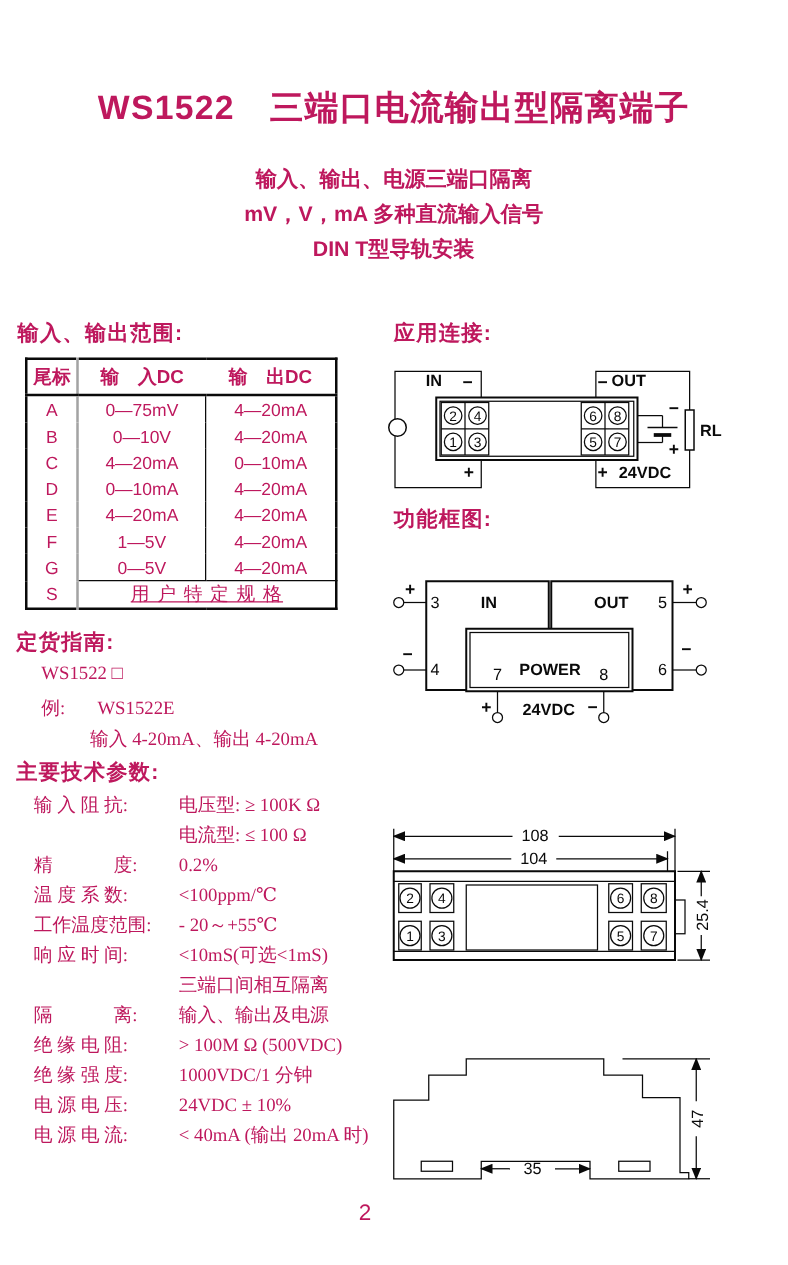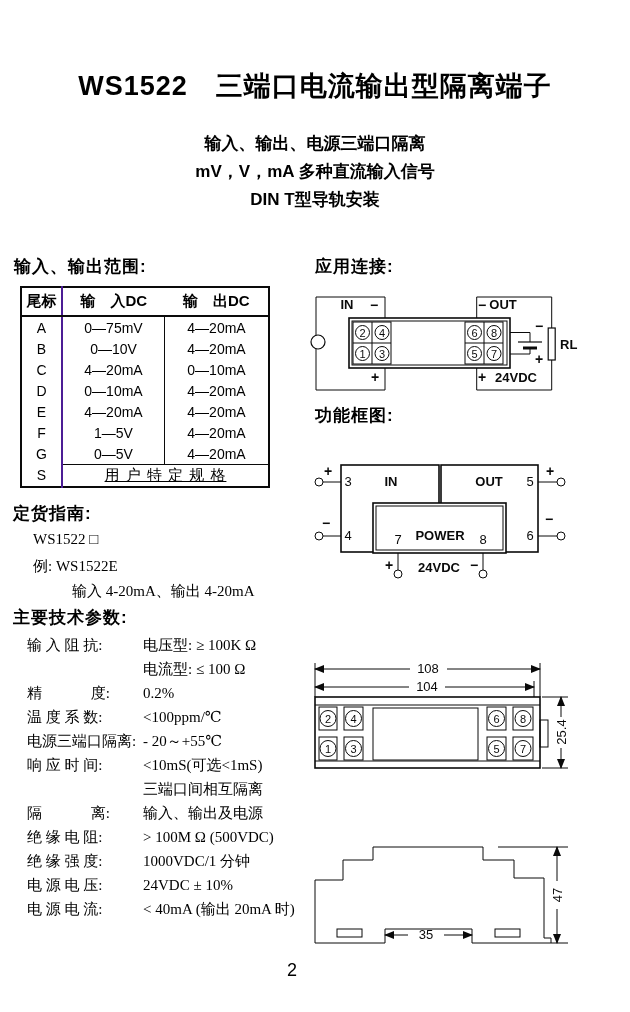--- a/index.html
+++ b/index.html
@@ -1,28 +1,28 @@
 <!DOCTYPE html>
 <html><head>
 <meta charset="utf-8">
 <style>
   html,body{margin:0;padding:0;background:#888;}
   .page{position:relative;width:630px;height:1012px;background:#ffffff;overflow:hidden;
-        font-family:"Liberation Sans","DejaVu Sans",sans-serif;color:#000000;}
+        font-family:"Liberation Sans","DejaVu Sans",sans-serif;color:#be185d;}
   .abs{position:absolute;}
   .doc-title{top:68px;left:0;right:0;text-align:center;font-size:27px;font-weight:bold;letter-spacing:1px;}
   .subtitles{top:130px;left:0;right:0;text-align:center;font-size:17px;font-weight:bold;line-height:28px;}
   .sec-head{font-size:17px;font-weight:bold;letter-spacing:1px;}
   
   table.range{position:absolute;left:20px;top:286px;border-collapse:collapse;border:2px solid #0a0a0a;
               table-layout:fixed;font-size:14px;}
   table.range th,table.range td{padding:0;text-align:center;font-weight:normal;}
   table.range th{height:27px;font-weight:bold;font-size:15px;}
   table.range td{height:21px;}
-  .c-tail{width:39px;border-right:2px solid #4c1d95;margin-top:24px;}
+  .c-tail{width:39px;border-right:2px solid #a3a3a3;margin-top:24px;}
   .c-in{width:101px;margin-left:12px;}
   .c-out{width:103px;}
   .hdr th{border-bottom:2px solid #0a0a0a;}
   td.c-in{border-right:1.5px solid #0a0a0a;}
   td.custom{border-top:1.5px solid #0a0a0a;font-weight:bold;font-size:15px;letter-spacing:1px;text-decoration:underline;}
   
   .serif{font-family:"Liberation Serif","DejaVu Serif",serif;}
   .order-line{font-size:15px;}
   .spec-list{left:27px;top:633px;width:290px;font-size:15px;line-height:24px;}
   .spec-row{white-space:nowrap;}
@@ -101,31 +101,31 @@
           <td class="c-tail">S</td>
           <td class="custom" colspan="2">用 户 特 定 规 格</td>
         </tr>
     </tbody>
   </table>
 
   <div class="abs sec-head" style="left:13px;top:502px">定货指南:</div>
   <div class="abs serif order-line" style="left:33px;top:531px">WS1522 □</div>
   <div class="abs serif order-line" style="left:33px;top:557px">
     <span>例:</span>
-    <span style="">WS1522E</span>
+    <span style="margin-left:22px">WS1522E</span>
   </div>
   <div class="abs serif order-line" style="left:72px;top:582px">输入 4-20mA、输出 4-20mA</div>
 
   <div class="abs sec-head" style="left:13px;top:606px">主要技术参数:</div>
   <div class="abs serif spec-list">
     <div class="spec-row"><span class="spec-label">输 入 阻 抗:</span><span>电压型: ≥ 100K Ω</span></div>
     <div class="spec-row"><span class="spec-label"></span><span>电流型: ≤ 100 Ω</span></div>
     <div class="spec-row"><span class="spec-label">精　　　 度:</span><span>0.2%</span></div>
     <div class="spec-row"><span class="spec-label">温 度 系 数:</span><span>&lt;100ppm/℃</span></div>
-    <div class="spec-row"><span class="spec-label">电源三端口隔离:</span><span>- 20～+55℃</span></div>
+    <div class="spec-row"><span class="spec-label">工作温度范围:</span><span>- 20～+55℃</span></div>
     <div class="spec-row"><span class="spec-label">响 应 时 间:</span><span>&lt;10mS(可选&lt;1mS)</span></div>
     <div class="spec-row"><span class="spec-label"></span><span>三端口间相互隔离</span></div>
     <div class="spec-row"><span class="spec-label">隔　　　 离:</span><span>输入、输出及电源</span></div>
     <div class="spec-row"><span class="spec-label">绝 缘 电 阻:</span><span>&gt; 100M Ω (500VDC)</span></div>
     <div class="spec-row"><span class="spec-label">绝 缘 强 度:</span><span>1000VDC/1 分钟</span></div>
     <div class="spec-row"><span class="spec-label">电 源 电 压:</span><span>24VDC ± 10%</span></div>
     <div class="spec-row"><span class="spec-label">电 源 电 流:</span><span>&lt; 40mA (输出 20mA 时)</span></div>
   </div>
 
   <div class="abs sec-head" style="left:315px;top:255px">应用连接:</div>

